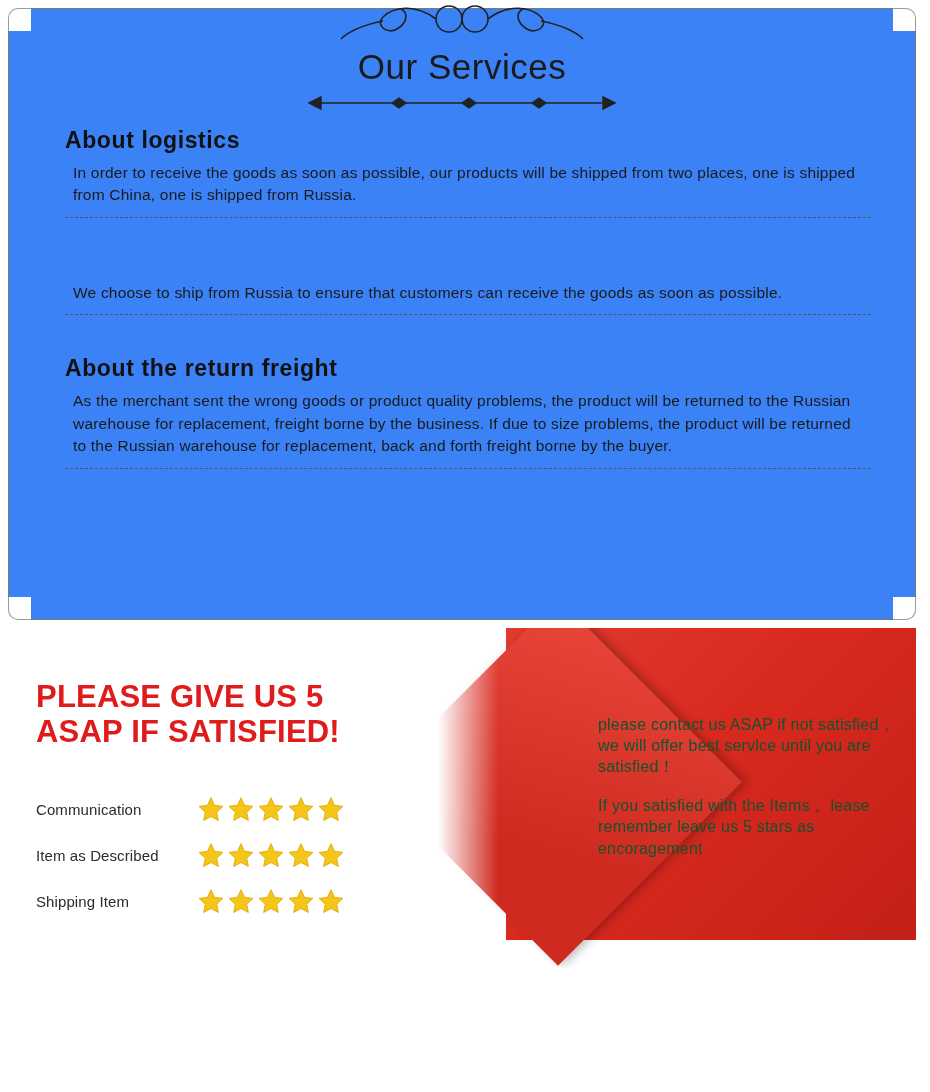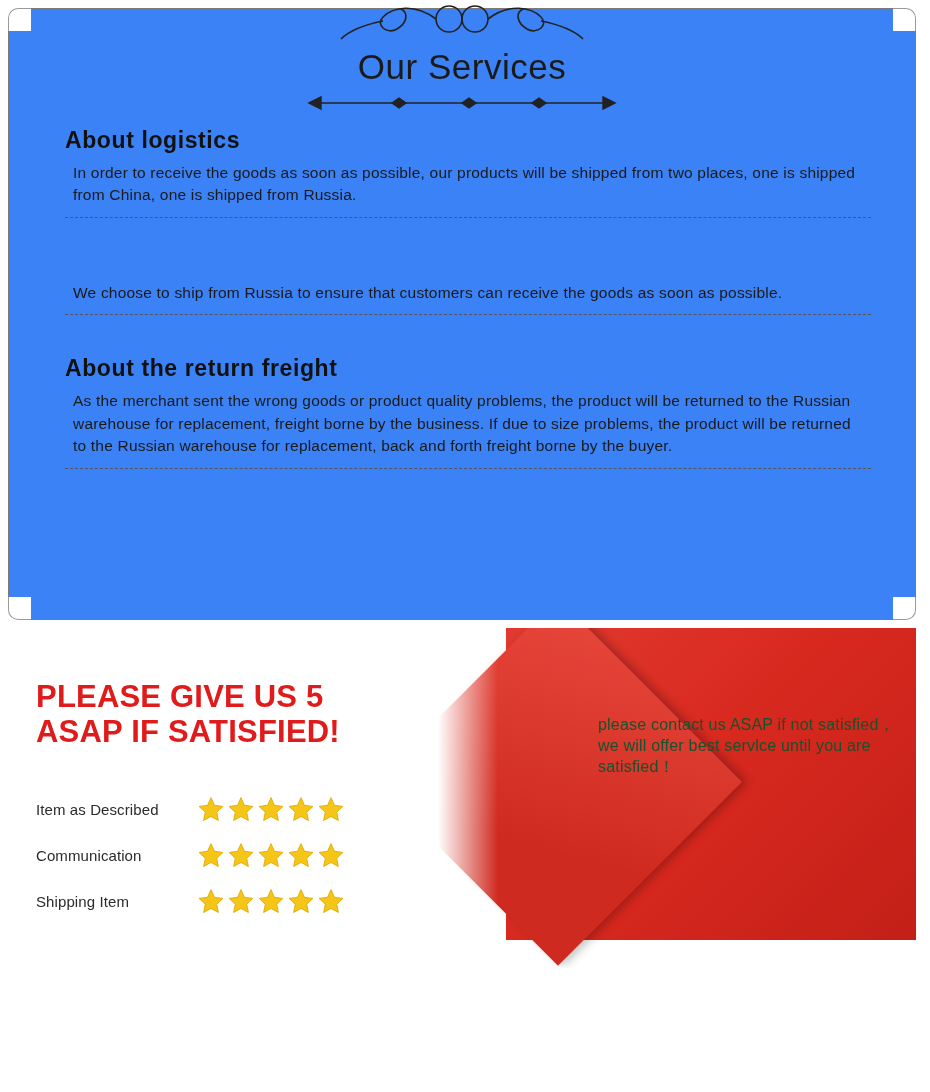--- a/index.html
+++ b/index.html
@@ -267,42 +267,42 @@
 
   <div class="promo-left">
     <div class="promo-headline">
       <div class="promo-line">PLEASE GIVE US 5</div>
       <div class="promo-line">ASAP IF SATISFIED!</div>
     </div>
 
     <div class="ratings">
 
       <div class="rating-row">
-        <div class="rating-label">Item as Described</div>
+        <div class="rating-label">Communication</div>
         <div class="stars">
           <svg class="star" viewBox="0 0 24 24">
               <polygon points="12,1.5 15.2,8.6 23,9.6 17.3,15 18.8,22.6 12,18.9 5.2,22.6 6.7,15 1,9.6 8.8,8.6" fill="#f5c518" stroke="#e0a800" stroke-width="0.8"></polygon>
             </svg>
           <svg class="star" viewBox="0 0 24 24">
               <polygon points="12,1.5 15.2,8.6 23,9.6 17.3,15 18.8,22.6 12,18.9 5.2,22.6 6.7,15 1,9.6 8.8,8.6" fill="#f5c518" stroke="#e0a800" stroke-width="0.8"></polygon>
             </svg>
           <svg class="star" viewBox="0 0 24 24">
               <polygon points="12,1.5 15.2,8.6 23,9.6 17.3,15 18.8,22.6 12,18.9 5.2,22.6 6.7,15 1,9.6 8.8,8.6" fill="#f5c518" stroke="#e0a800" stroke-width="0.8"></polygon>
             </svg>
           <svg class="star" viewBox="0 0 24 24">
               <polygon points="12,1.5 15.2,8.6 23,9.6 17.3,15 18.8,22.6 12,18.9 5.2,22.6 6.7,15 1,9.6 8.8,8.6" fill="#f5c518" stroke="#e0a800" stroke-width="0.8"></polygon>
             </svg>
           <svg class="star" viewBox="0 0 24 24">
               <polygon points="12,1.5 15.2,8.6 23,9.6 17.3,15 18.8,22.6 12,18.9 5.2,22.6 6.7,15 1,9.6 8.8,8.6" fill="#f5c518" stroke="#e0a800" stroke-width="0.8"></polygon>
             </svg>
         </div>
       </div>
 
       <div class="rating-row">
-        <div class="rating-label">Communication</div>
+        <div class="rating-label">Item as Described</div>
         <div class="stars">
           <svg class="star" viewBox="0 0 24 24">
               <polygon points="12,1.5 15.2,8.6 23,9.6 17.3,15 18.8,22.6 12,18.9 5.2,22.6 6.7,15 1,9.6 8.8,8.6" fill="#f5c518" stroke="#e0a800" stroke-width="0.8"></polygon>
             </svg>
           <svg class="star" viewBox="0 0 24 24">
               <polygon points="12,1.5 15.2,8.6 23,9.6 17.3,15 18.8,22.6 12,18.9 5.2,22.6 6.7,15 1,9.6 8.8,8.6" fill="#f5c518" stroke="#e0a800" stroke-width="0.8"></polygon>
             </svg>
           <svg class="star" viewBox="0 0 24 24">
               <polygon points="12,1.5 15.2,8.6 23,9.6 17.3,15 18.8,22.6 12,18.9 5.2,22.6 6.7,15 1,9.6 8.8,8.6" fill="#f5c518" stroke="#e0a800" stroke-width="0.8"></polygon>
             </svg>
@@ -337,17 +337,18 @@
       </div>
 
     </div>
   </div>
 
   <div class="promo-right">
     <div class="box-main"></div>
     <div class="box-lid"></div>
     <div class="box-text">
       <p>please contact us ASAP if not satisfied，  we will offer best servlce until you are satisfied！</p>
+      <p>If you satisfied with the Items，  lease remember leave us 5 stars as encoragement</p>
     </div>
     <div class="promo-fade-left"></div>
   </div>
 
 </div>
 
 </body></html>

